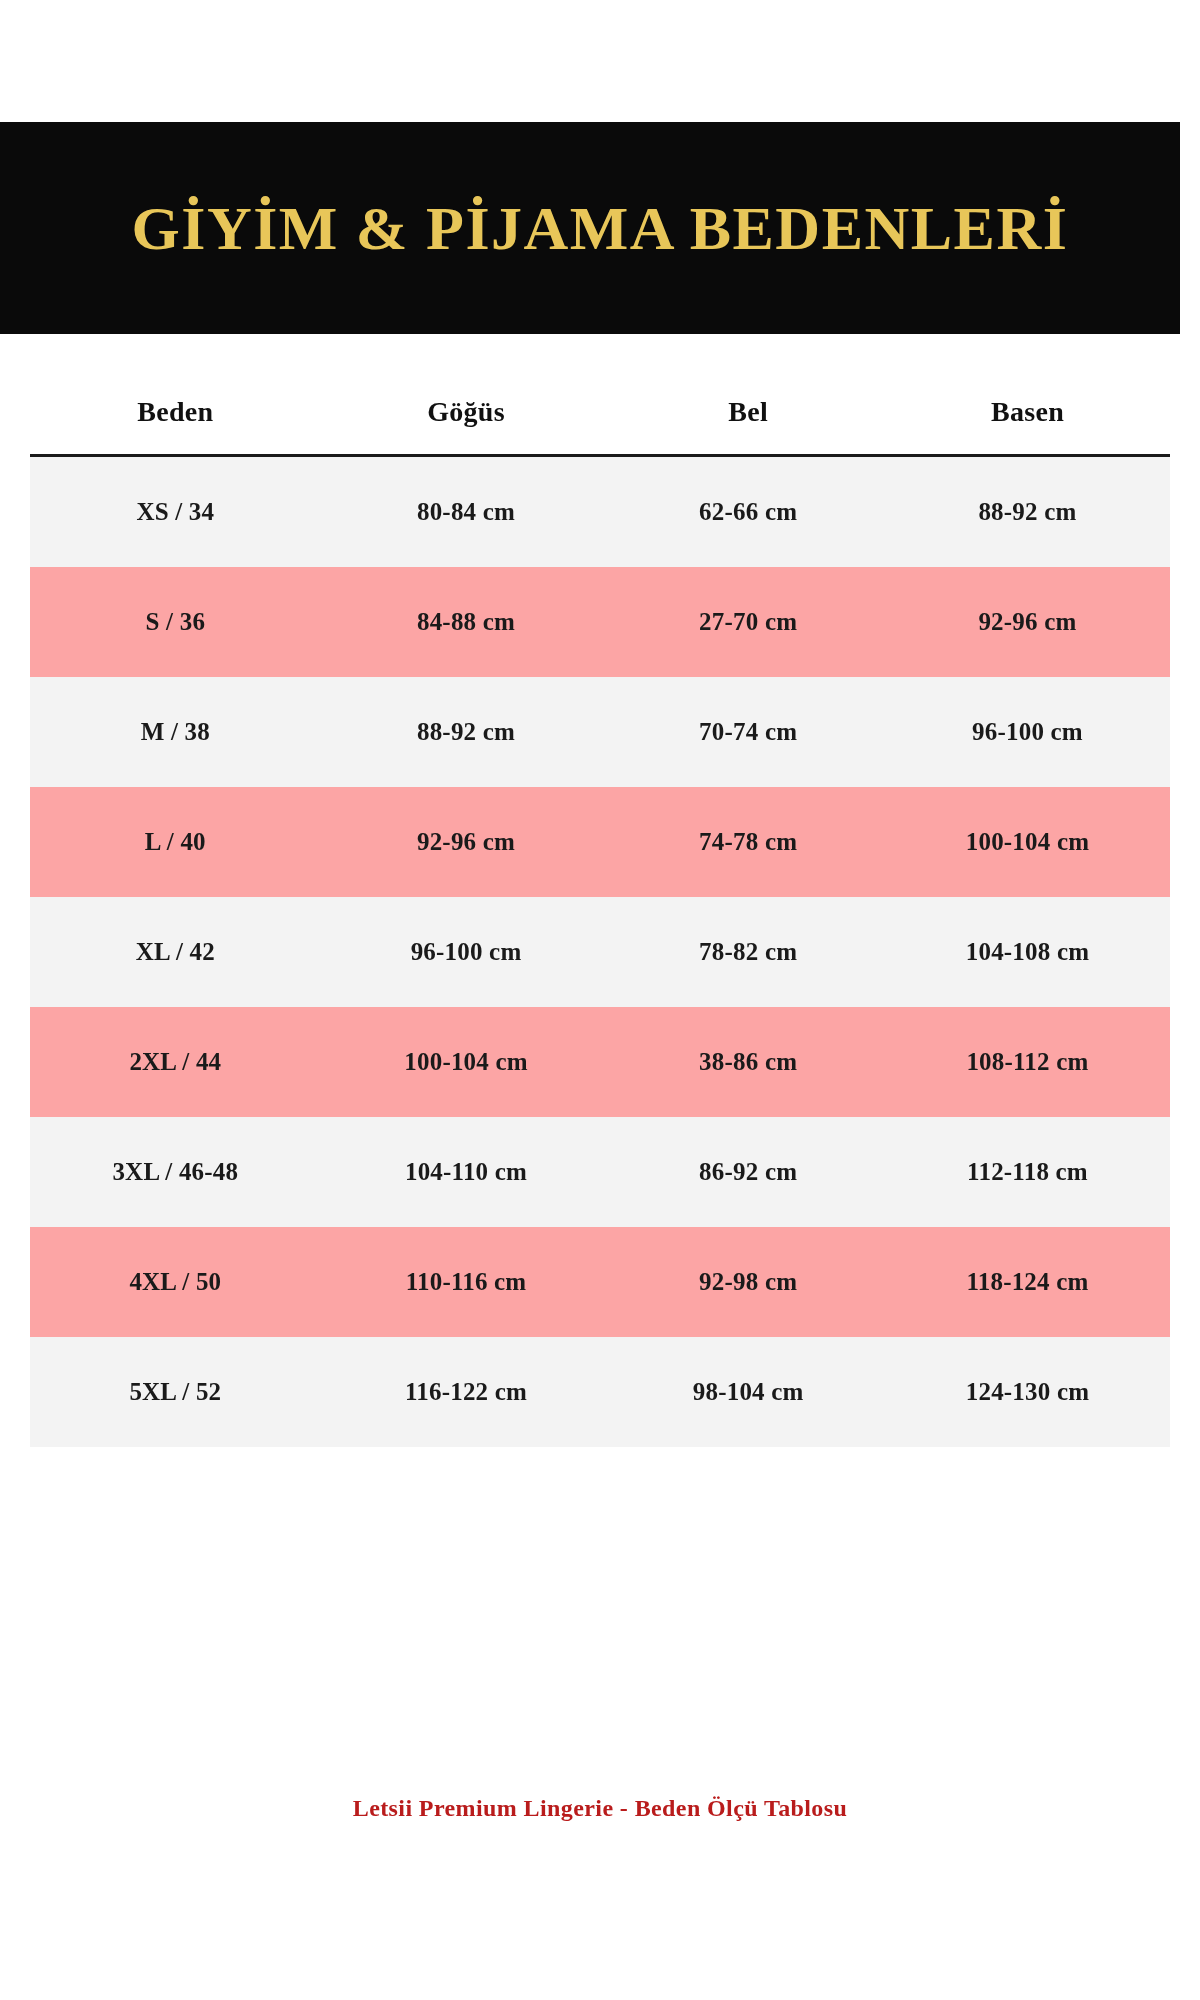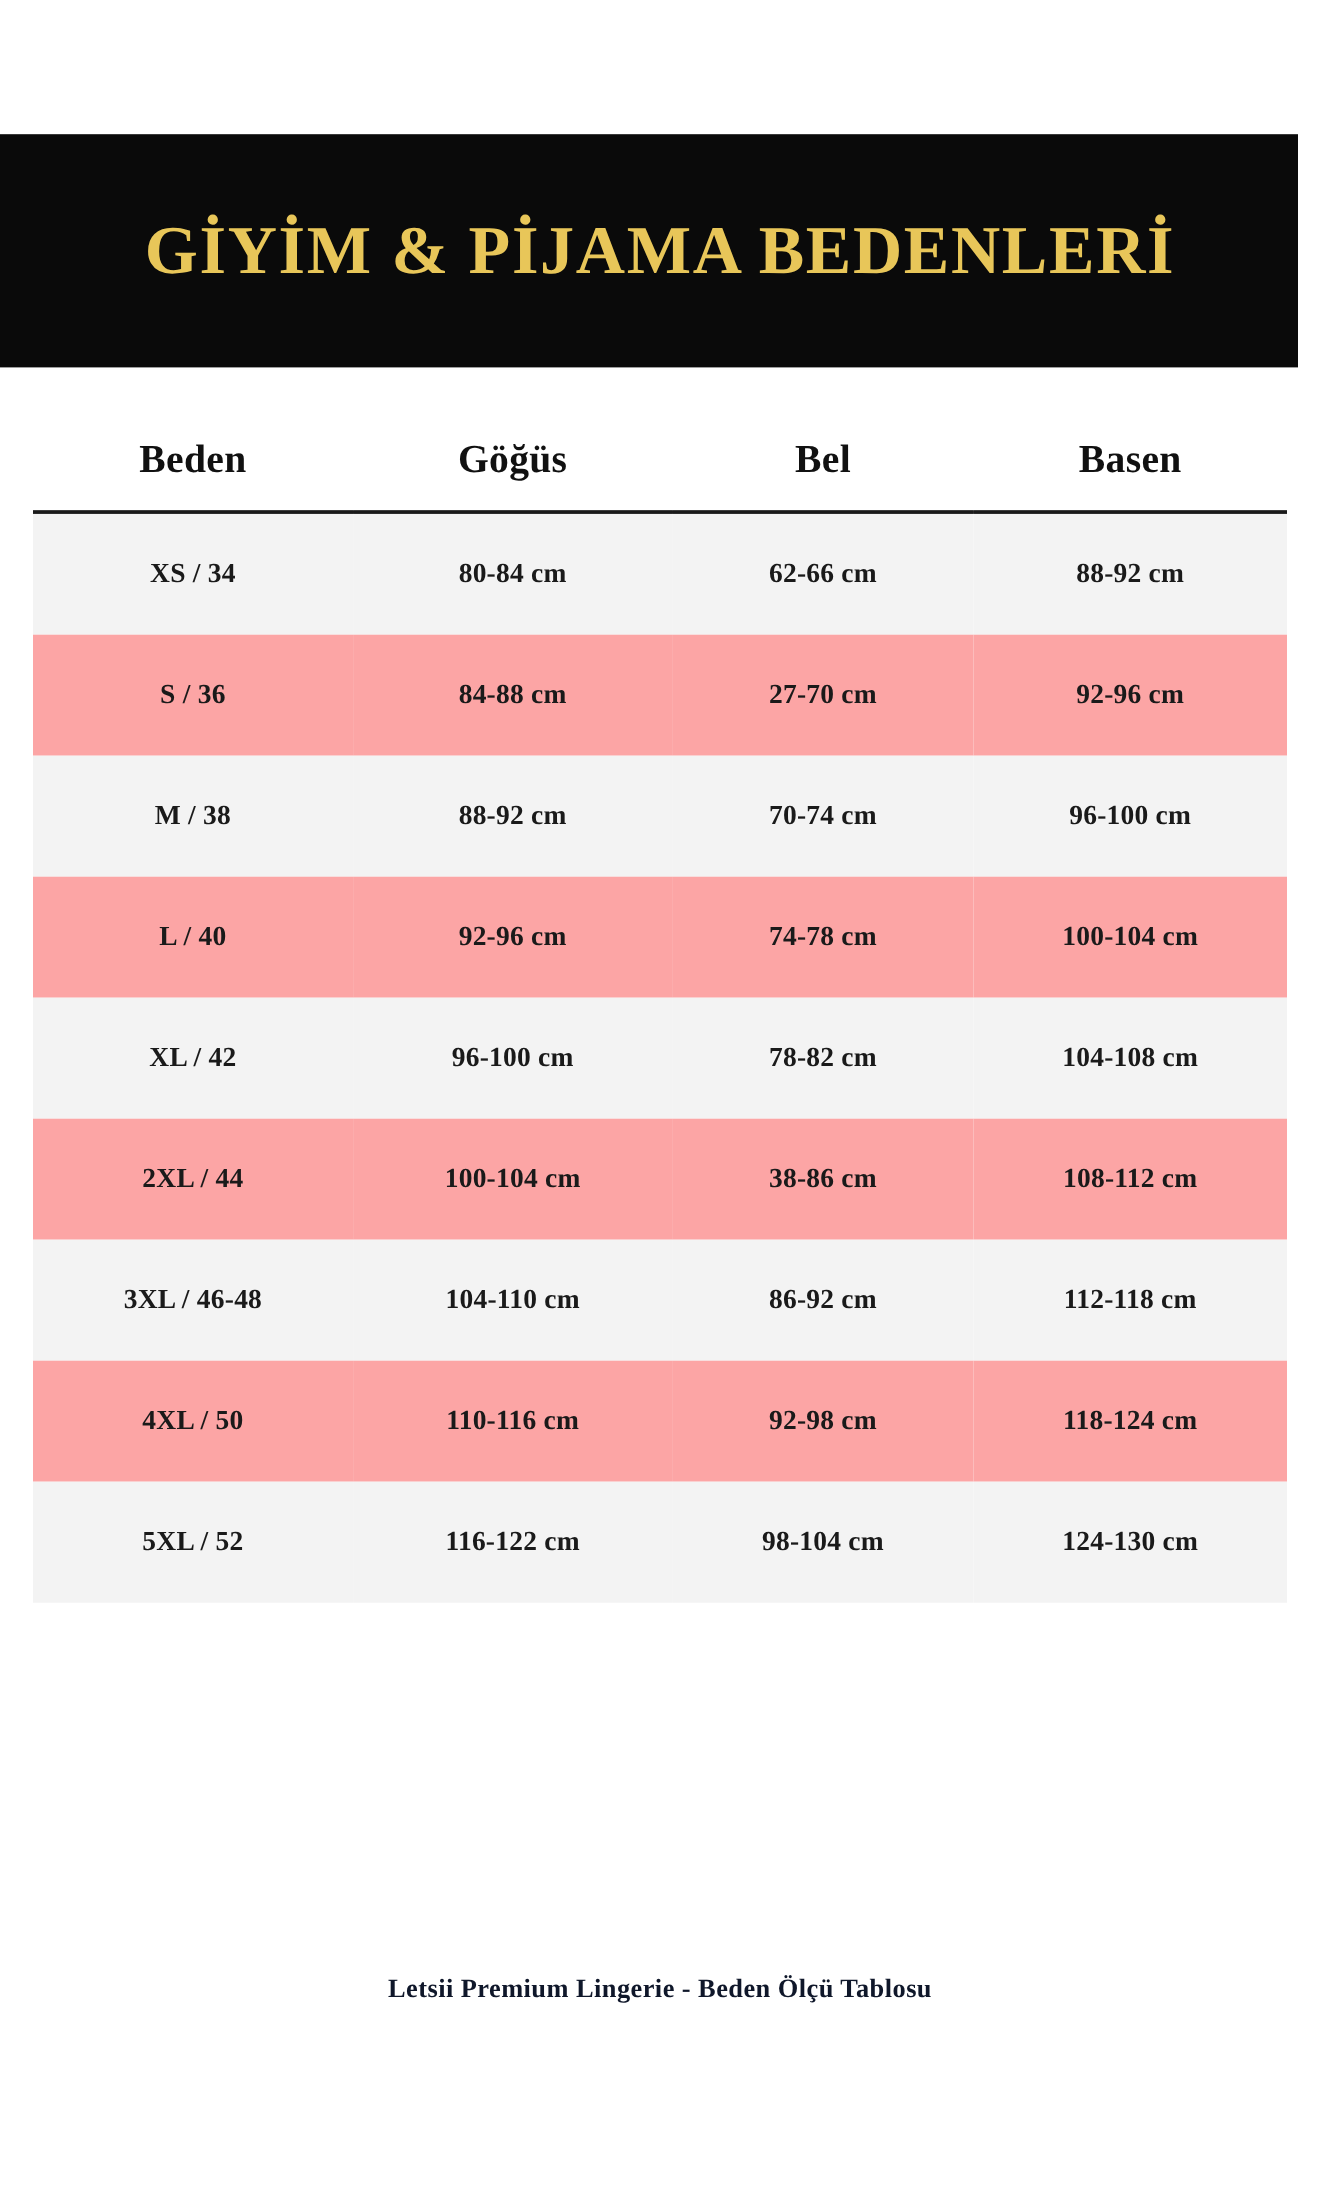--- a/index.html
+++ b/index.html
@@ -61,21 +61,21 @@
   }
 
   table.size-table col.c0 { width: 25.5%; }
   table.size-table col.c1 { width: 25.5%; }
   table.size-table col.c2 { width: 24%; }
   table.size-table col.c3 { width: 25%; }
 
   table.size-table thead th {
     font-family: "Liberation Serif", serif;
     font-weight: bold;
-    font-size: 36px;
+    font-size: 28px;
     color: #111111;
     text-align: center;
     padding: 0 0 26px 0;
     border-bottom: 3px solid #1a1a1a;
     letter-spacing: 0.3px;
   }
 
   table.size-table tbody td {
     font-family: "Liberation Serif", serif;
     font-weight: bold;
@@ -99,21 +99,21 @@
     position: absolute;
     left: 0;
     top: 1795px;
     width: 1200px;
     text-align: center;
   }
   .footer-text {
     font-family: "Liberation Serif", serif;
     font-weight: bold;
     font-size: 24px;
-    color: #0f172a;
+    color: #b91c1c;
     letter-spacing: 0.4px;
   }
 </style>
 </head>
 <body>
 
 <div class="page">
 
   <div class="banner">
     <div class="banner-title">GİYİM &amp; PİJAMA BEDENLERİ</div>

